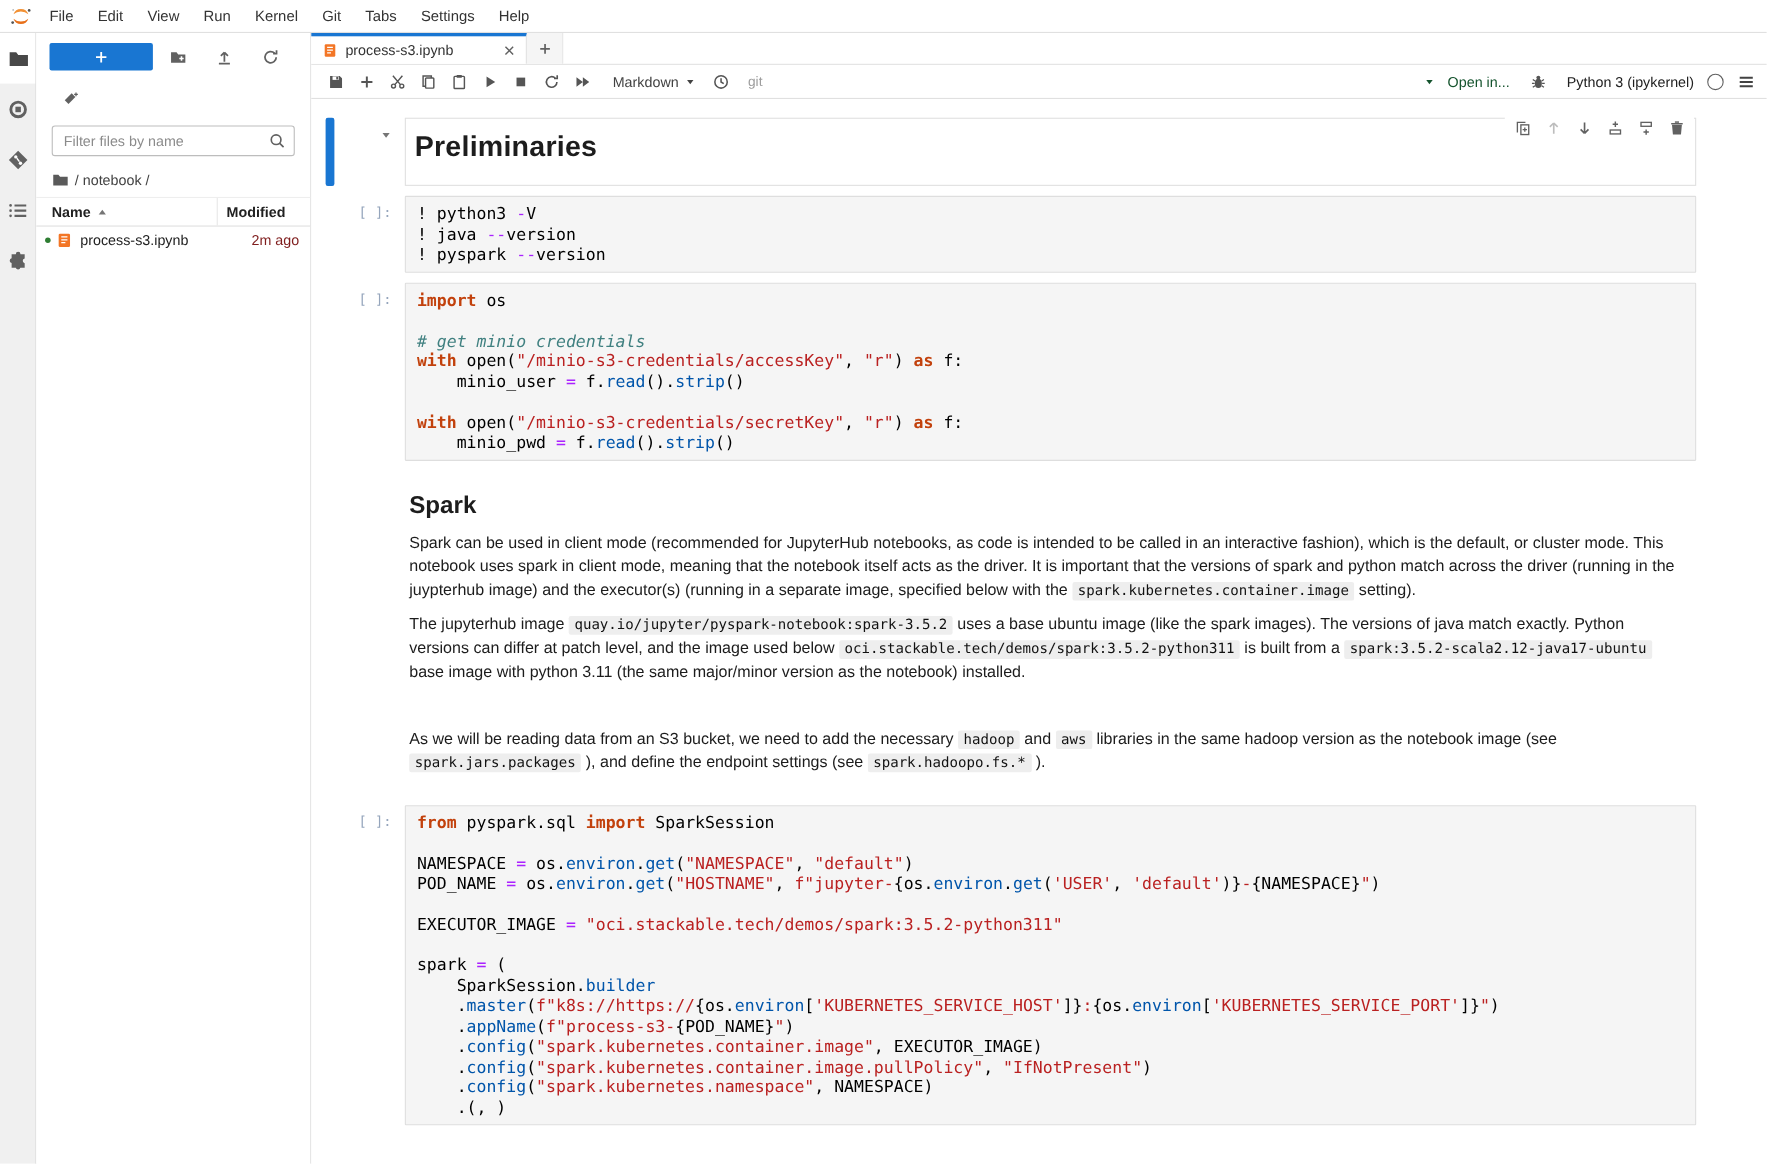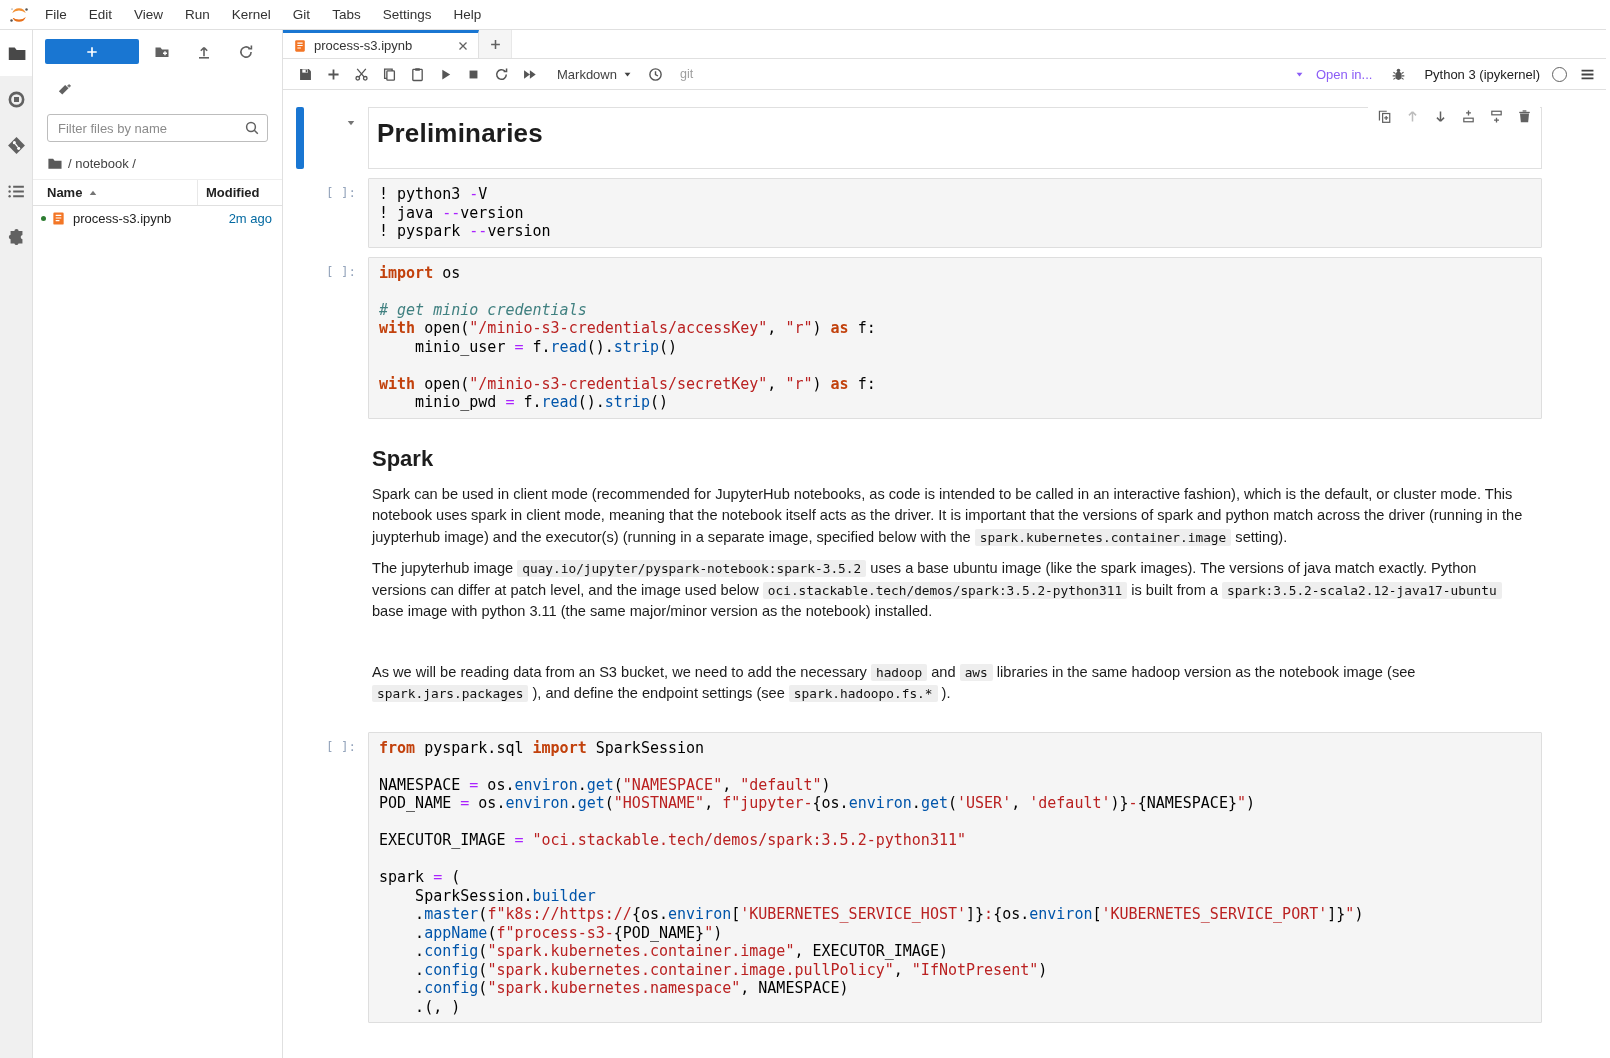--- a/index.html
+++ b/index.html
@@ -48,21 +48,21 @@
   .fb-listhead { display:flex; border-bottom:1px solid #e0e0e0; border-top:1px solid #eee;
     color:#212121; font-weight:bold; }
   .fb-col-name { flex:1; padding:5px 4px 5px 14px; display:flex; align-items:center; gap:6px;
     border-right:1px solid #e8e8e8; }
   .fb-col-name .icon { color:#757575; } .fb-col-name .icon svg { width:10px; height:10px; }
   .fb-col-mod { width:84px; padding:5px 10px 5px 8px; }
   .fb-row { display:flex; align-items:center; padding:5px 0; color:#212121; }
   .dot-green { width:5px; height:5px; border-radius:50%; background:#2e7d32; margin:0 5px 0 8px; flex:none; }
   .fb-row .icon svg { width:15px; height:15px; }
   .fb-row-name { flex:1; padding-left:7px; }
-  .fb-row-mod { width:84px; color:#0369a1; padding-right:10px; text-align:right; }
+  .fb-row-mod { width:84px; color:#7f1d1d; padding-right:10px; text-align:right; }
 
   
   .main { flex:1; display:flex; flex-direction:column; min-width:0; }
   .tabbar { height:29px; display:flex; background:#fff; border-bottom:1px solid #e0e0e0; flex:none; }
   .tab { display:flex; align-items:center; gap:7px; padding:0 8px 0 10px; background:#fff;
     border-right:1px solid #e0e0e0; border-top:3px solid #1976d2; min-width:196px; font-size:13px; color:#333; }
   .tab .icon svg { width:14px; height:14px; }
   .tab-close { background:none; border:none; color:#616161; margin-left:auto; display:flex; }
   .tab-close svg { width:12px; height:12px; }
   .tab-add { width:33px; background:#f5f5f5; border:none; border-right:1px solid #e8e8e8;
@@ -71,21 +71,21 @@
 
   .nbtoolbar { height:31px; display:flex; align-items:center; background:#fff;
     border-bottom:1px solid #e0e0e0; padding:0 10px 0 8px; flex:none; }
   .tb-btn { background:none; border:none; color:#555; width:28px; height:26px;
     display:flex; align-items:center; justify-content:center; }
   .tb-btn svg { width:15px; height:15px; }
   .tb-select { display:flex; align-items:center; gap:6px; margin:0 10px 0 14px; font-size:13px; color:#424242; }
   .tb-select .icon svg { width:9px; height:9px; }
   .tb-git { color:#9e9e9e; font-size:12.5px; margin-left:10px; }
   .tb-right { margin-left:auto; display:flex; align-items:center; gap:12px; }
-  .tb-openin { display:flex; align-items:center; gap:12px; font-size:13px; color:#8b5cf6; background:none; border:none; }
+  .tb-openin { display:flex; align-items:center; gap:12px; font-size:13px; color:#14532d; background:none; border:none; }
   .tb-openin .icon svg { width:9px; height:9px; }
   .tb-kernel { font-size:13px; color:#212121; }
   .kernel-circle { width:15px; height:15px; border:1.5px solid #616161; border-radius:50%; }
   .tb-hamburger { color:#424242; background:none; border:none; display:flex; }
   .tb-hamburger svg { width:17px; height:17px; }
 
   
   .notebook { flex:1; background:#fff; position:relative; overflow:hidden; padding-top:17px; }
   .cellrow { display:flex; margin:0 64px 9px 13px; position:relative; }
   .selbar { position:absolute; left:0; top:0; bottom:0; width:8px; border-radius:2px; background:#1976d2; }

